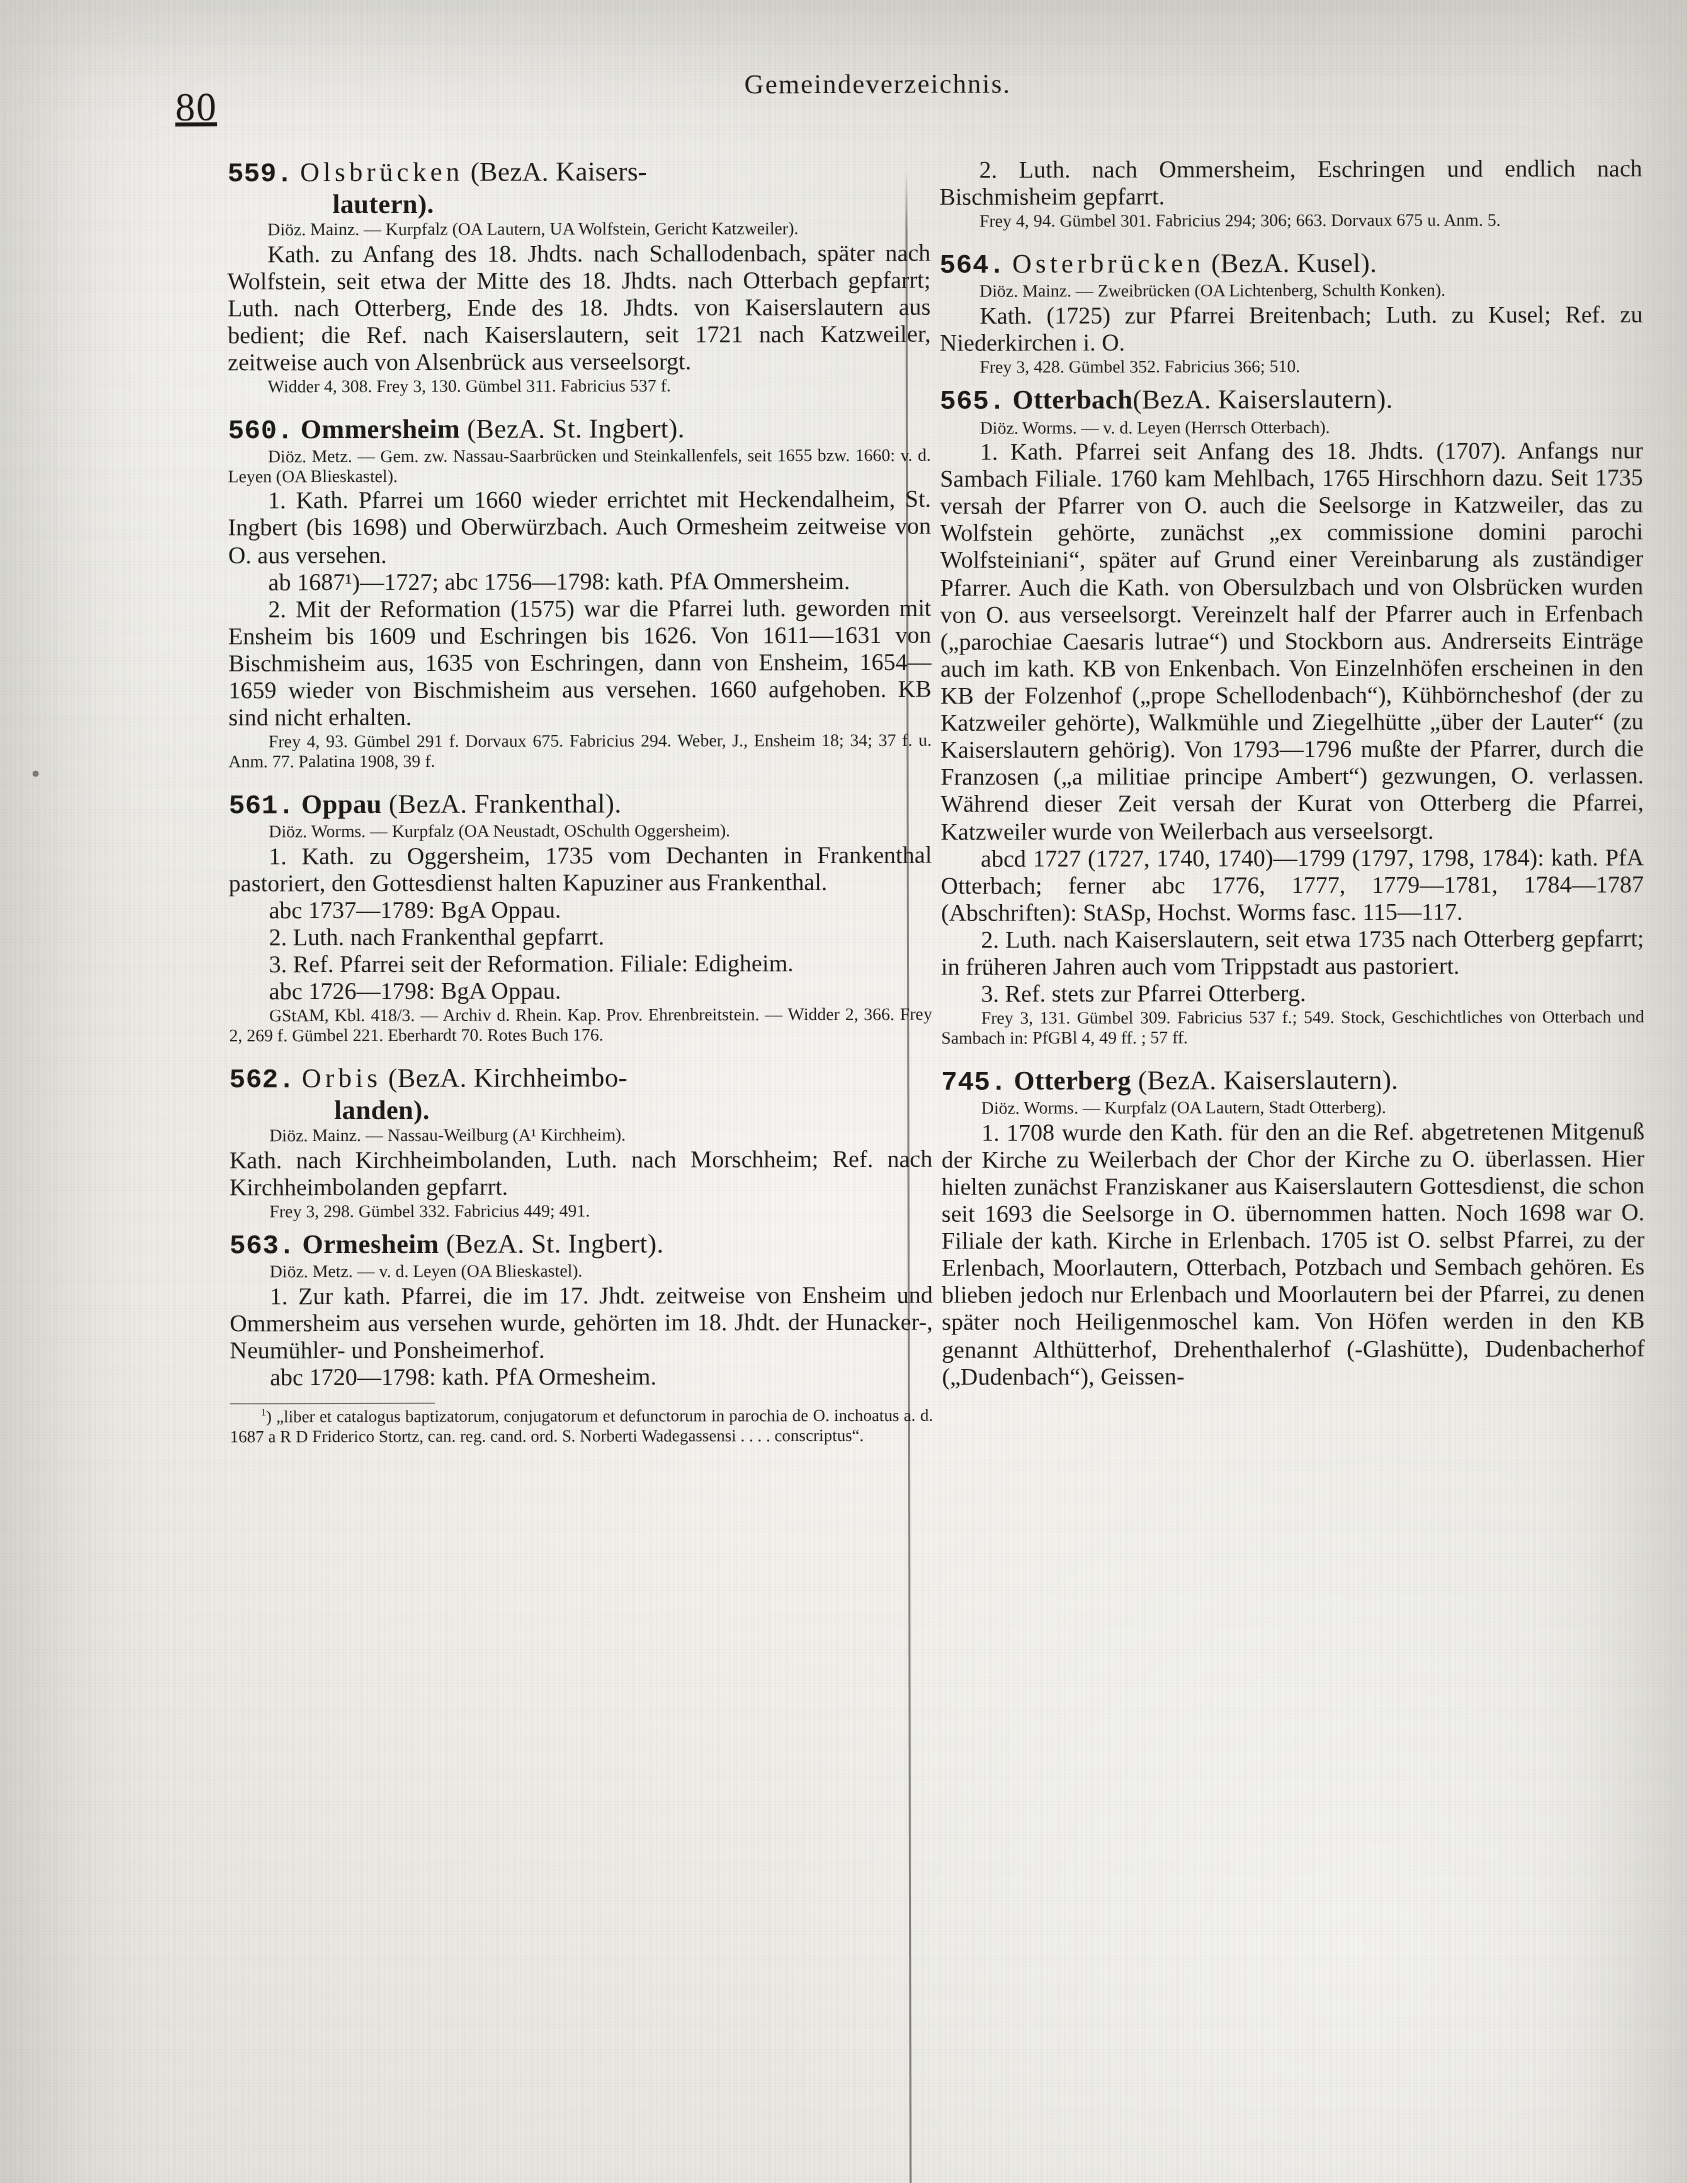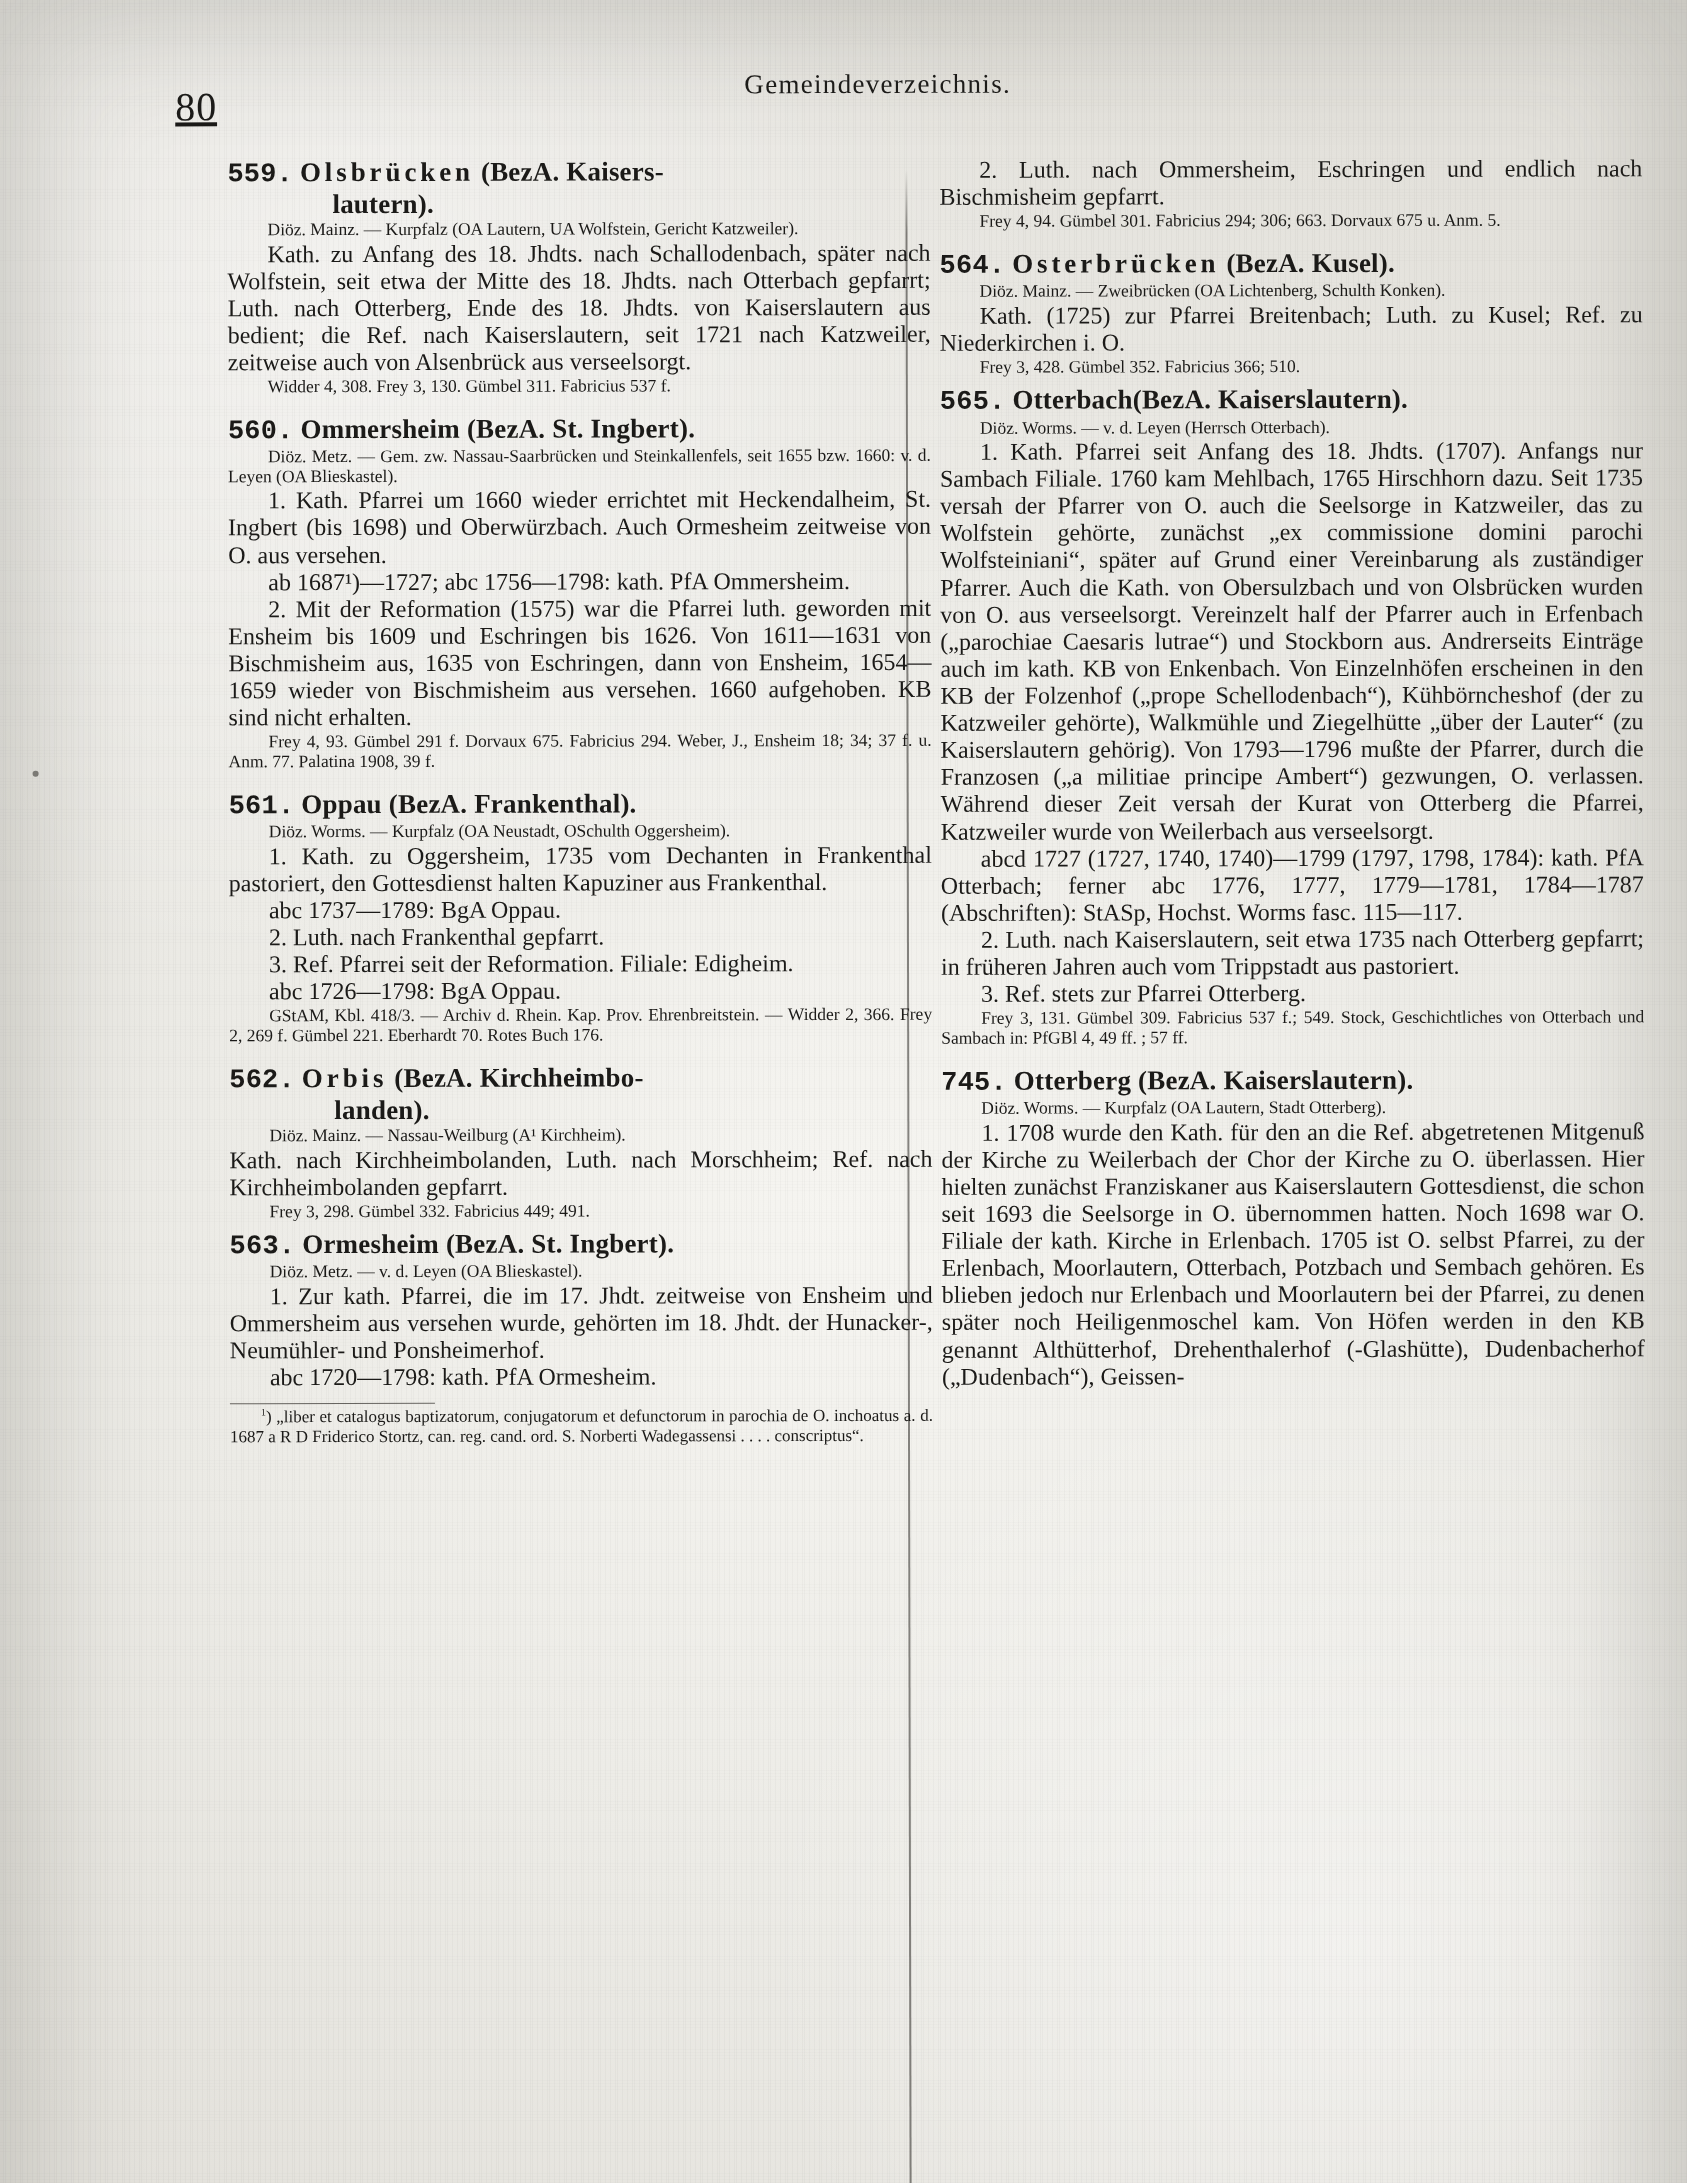--- a/index.html
+++ b/index.html
@@ -67,22 +67,22 @@
   
   h2.entry{
     margin:0 0 0.9px 0;
     font-size:27px;
     font-weight:700;
     line-height:1.08;
     letter-spacing:0.2px;
     font-family:"Liberation Serif",serif;
   }
   h2.entry .num{font-weight:700;font-family:Liberation Mono, monospace;}
-  h2.entry .spaced{letter-spacing:3.9px;font-weight:700;}
-  h2.entry .semi{font-weight:700;}
+  h2.entry .spaced{letter-spacing:3.9px;font-weight:400;}
+  h2.entry .semi{font-weight:400;}
   h2.entry.indent2{text-indent:0;padding-left:105px;}
 
   .meta{
     margin:0 0 0.9px 0;
     font-size:17.5px;
     line-height:1.12;
     text-indent:40px;
     font-family:"Liberation Serif",serif;
   }
   p.body{

